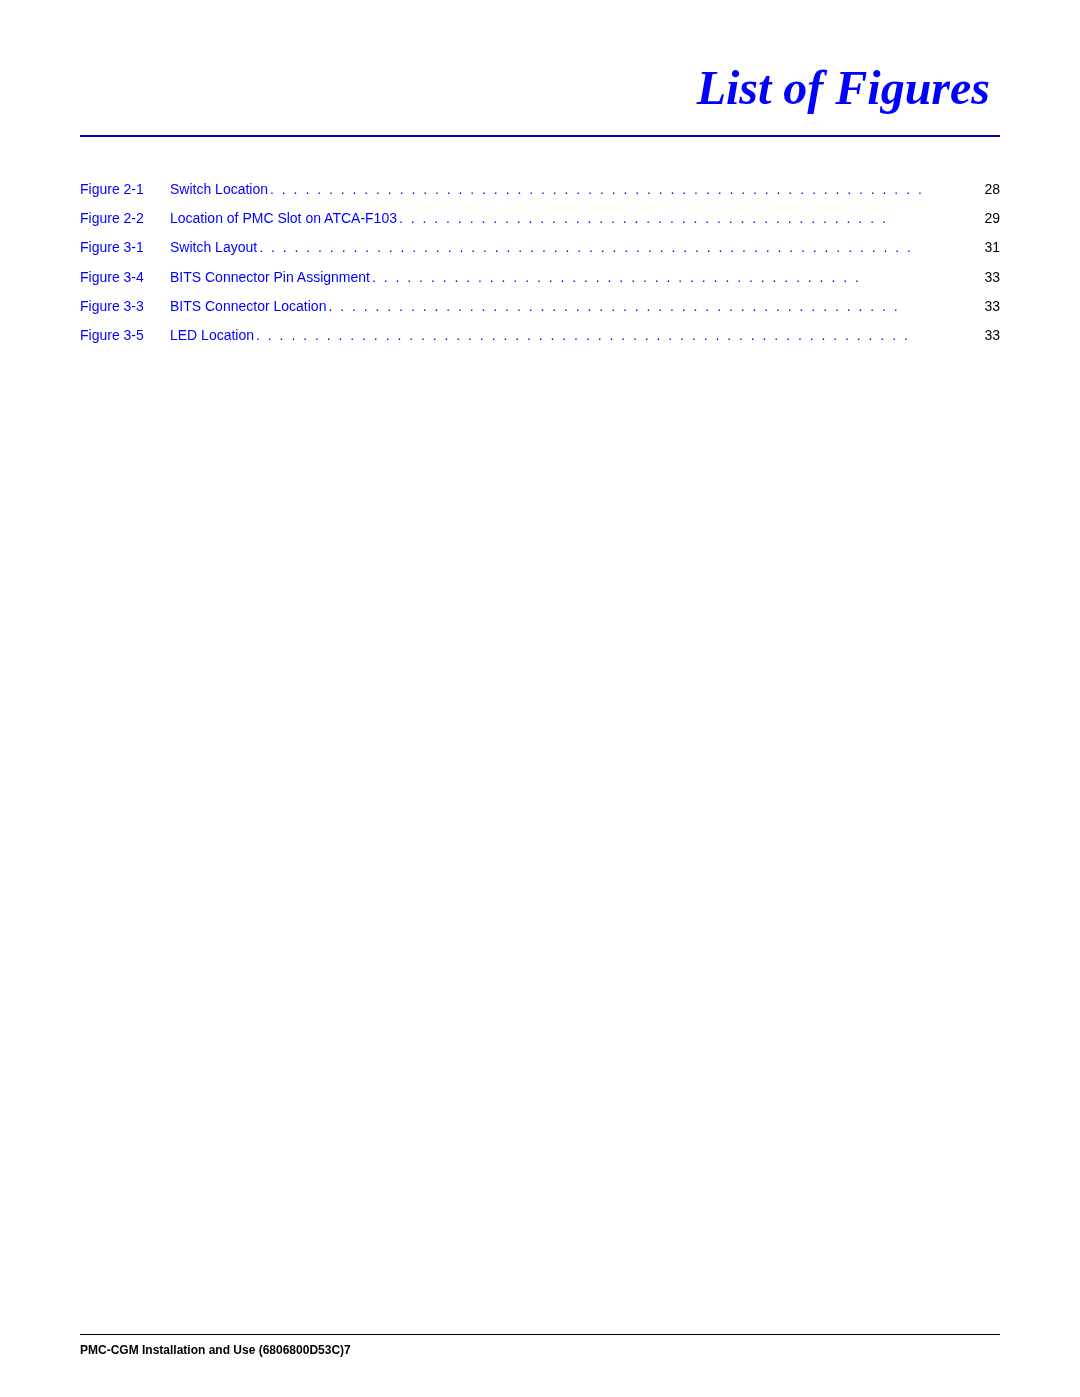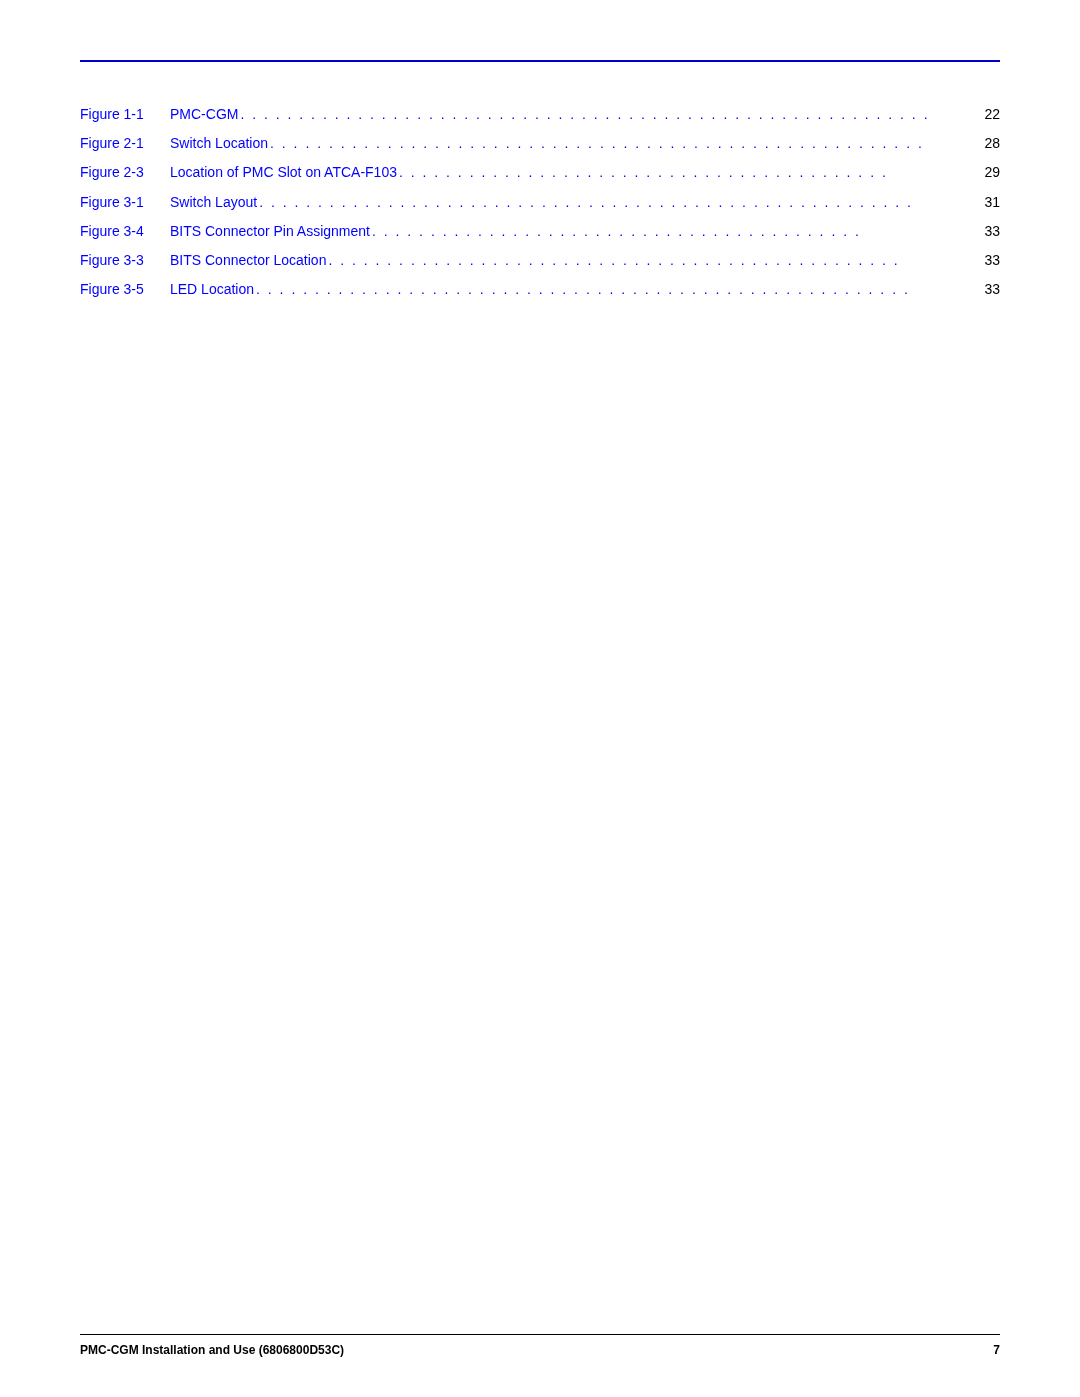--- a/index.html
+++ b/index.html
@@ -85,21 +85,21 @@
       margin-top: 10px;
     }
 
     .footer {
       position: absolute;
       bottom: 40px;
       left: 80px;
       right: 80px;
       border-top: 1px solid #000000;
       display: flex;
-      justify-content: space-between;
+      justify-content: flex-start;
       align-items: center;
       padding-top: 8px;
     }
 
     .footer-left {
       font-size: 12px;
       font-weight: bold;
       color: #000000;
     }
 
@@ -111,38 +111,33 @@
 
     .spacer {
       flex: 1;
     }
   </style>
 </head>
 <body>
 
 <div class="page-container">
 
+  <div class="page-title">List of Figures</div>
 
   <hr class="title-divider">
 
   <div class="toc-list" id="toc-list">
-  <div class="toc-row">
-        <span class="toc-figure-ref">Figure 1-1</span>
-        <span class="toc-figure-title">PMC-CGM</span>
-        <span class="toc-dots"> . . . . . . . . . . . . . . . . . . . . . . . . . . . . . . . . . . . . . . . . . . . . . . . . . . . . . . . . . . . </span>
-        <span class="toc-page">22</span>
-      </div>
       <div class="toc-row">
         <span class="toc-figure-ref">Figure 2-1</span>
         <span class="toc-figure-title">Switch Location</span>
         <span class="toc-dots"> . . . . . . . . . . . . . . . . . . . . . . . . . . . . . . . . . . . . . . . . . . . . . . . . . . . . . . . . </span>
         <span class="toc-page">28</span>
       </div>
       <div class="toc-row">
-        <span class="toc-figure-ref">Figure 2-3</span>
+        <span class="toc-figure-ref">Figure 2-2</span>
         <span class="toc-figure-title">Location of PMC Slot on ATCA-F103</span>
         <span class="toc-dots"> . . . . . . . . . . . . . . . . . . . . . . . . . . . . . . . . . . . . . . . . . . </span>
         <span class="toc-page">29</span>
       </div>
       <div class="toc-row">
         <span class="toc-figure-ref">Figure 3-1</span>
         <span class="toc-figure-title">Switch Layout</span>
         <span class="toc-dots"> . . . . . . . . . . . . . . . . . . . . . . . . . . . . . . . . . . . . . . . . . . . . . . . . . . . . . . . . </span>
         <span class="toc-page">31</span>
       </div>

